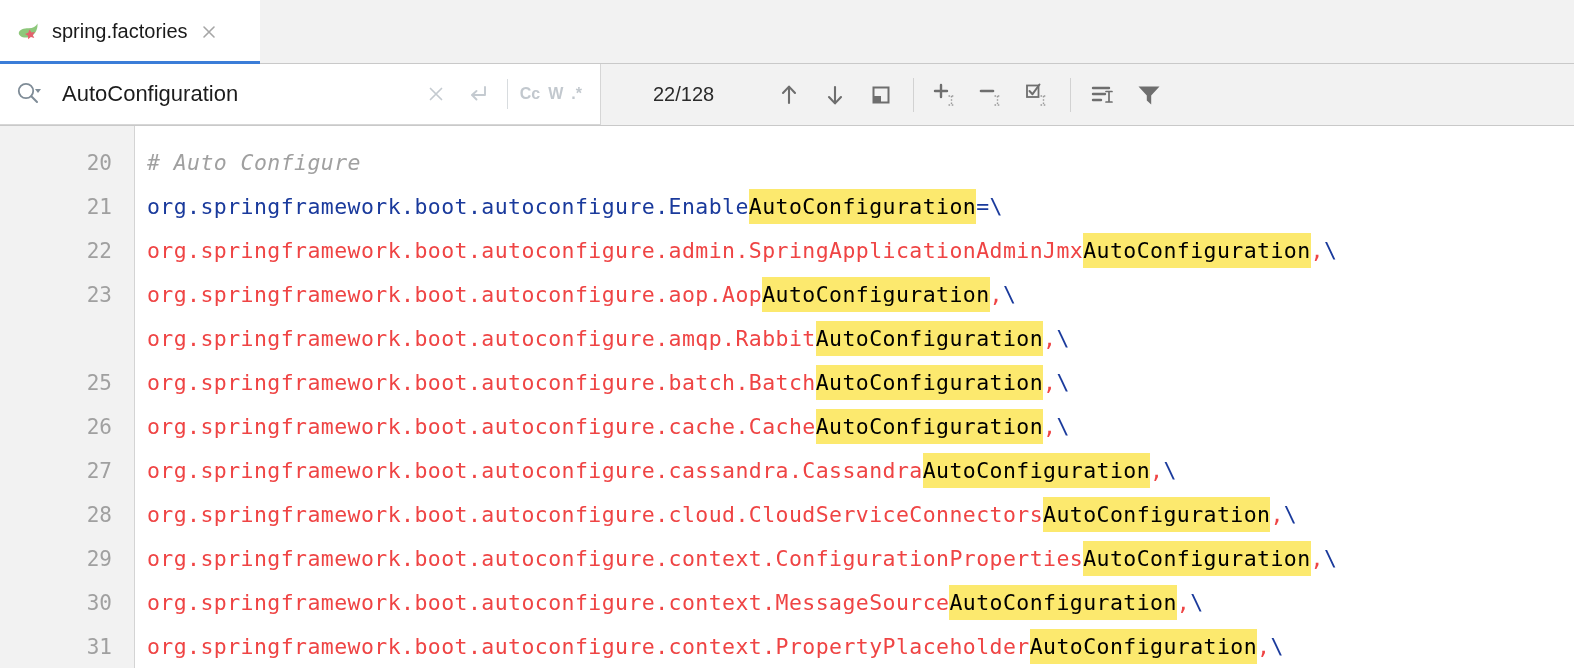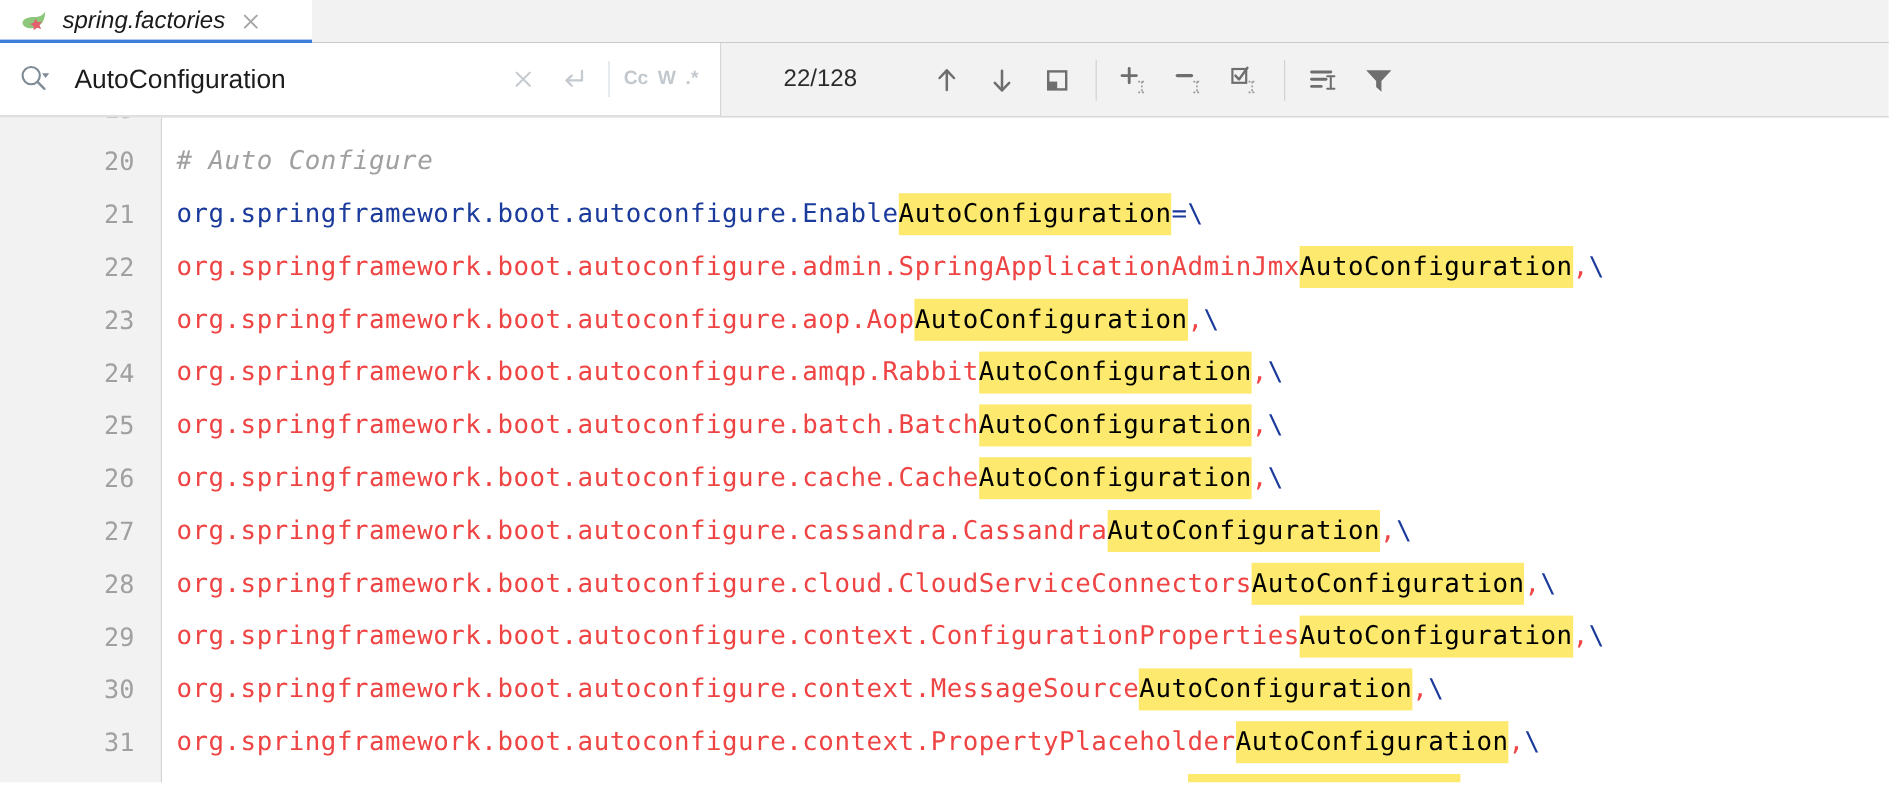--- a/index.html
+++ b/index.html
@@ -9,26 +9,25 @@
     overflow: hidden;
     background: #ffffff;
     font-family: "Liberation Sans", sans-serif;
   }
 
   #app { position: relative; width: 1574px; height: 668px; background:#ffffff; }
 
   
   .tabbar {
     position: relative;
-    height: 36px;
+    height: 64px;
     background: #f2f2f2;
     border-bottom: 1px solid #c9c9c9;
     display: flex;
     align-items: stretch;
-    font-style: italic;
   }
   .tab {
     display: flex;
     align-items: center;
     gap: 10px;
     padding: 0 14px 0 16px;
     background: #ffffff;
     position: relative;
     min-width: 260px;
     cursor: default;
@@ -301,21 +300,20 @@
     </div>
   </div>
 
   <div class="editor">
     <div class="gutter" id="gutter">
         <div class="ln" style="top: -29px;">19</div>
         <div class="ln" style="top: 15px;">20</div>
         <div class="ln" style="top: 59px;">21</div>
         <div class="ln" style="top: 103px;">22</div>
         <div class="ln" style="top: 147px;">23</div>
-        <div class="ln" style="top: 191px;">24</div>
         <div class="ln" style="top: 235px;">25</div>
         <div class="ln" style="top: 279px;">26</div>
         <div class="ln" style="top: 323px;">27</div>
         <div class="ln" style="top: 367px;">28</div>
         <div class="ln" style="top: 411px;">29</div>
         <div class="ln" style="top: 455px;">30</div>
         <div class="ln" style="top: 499px;">31</div>
         <div class="ln" style="top: 543px;">32</div>
       </div>
     <div class="code-area" id="codeArea">

